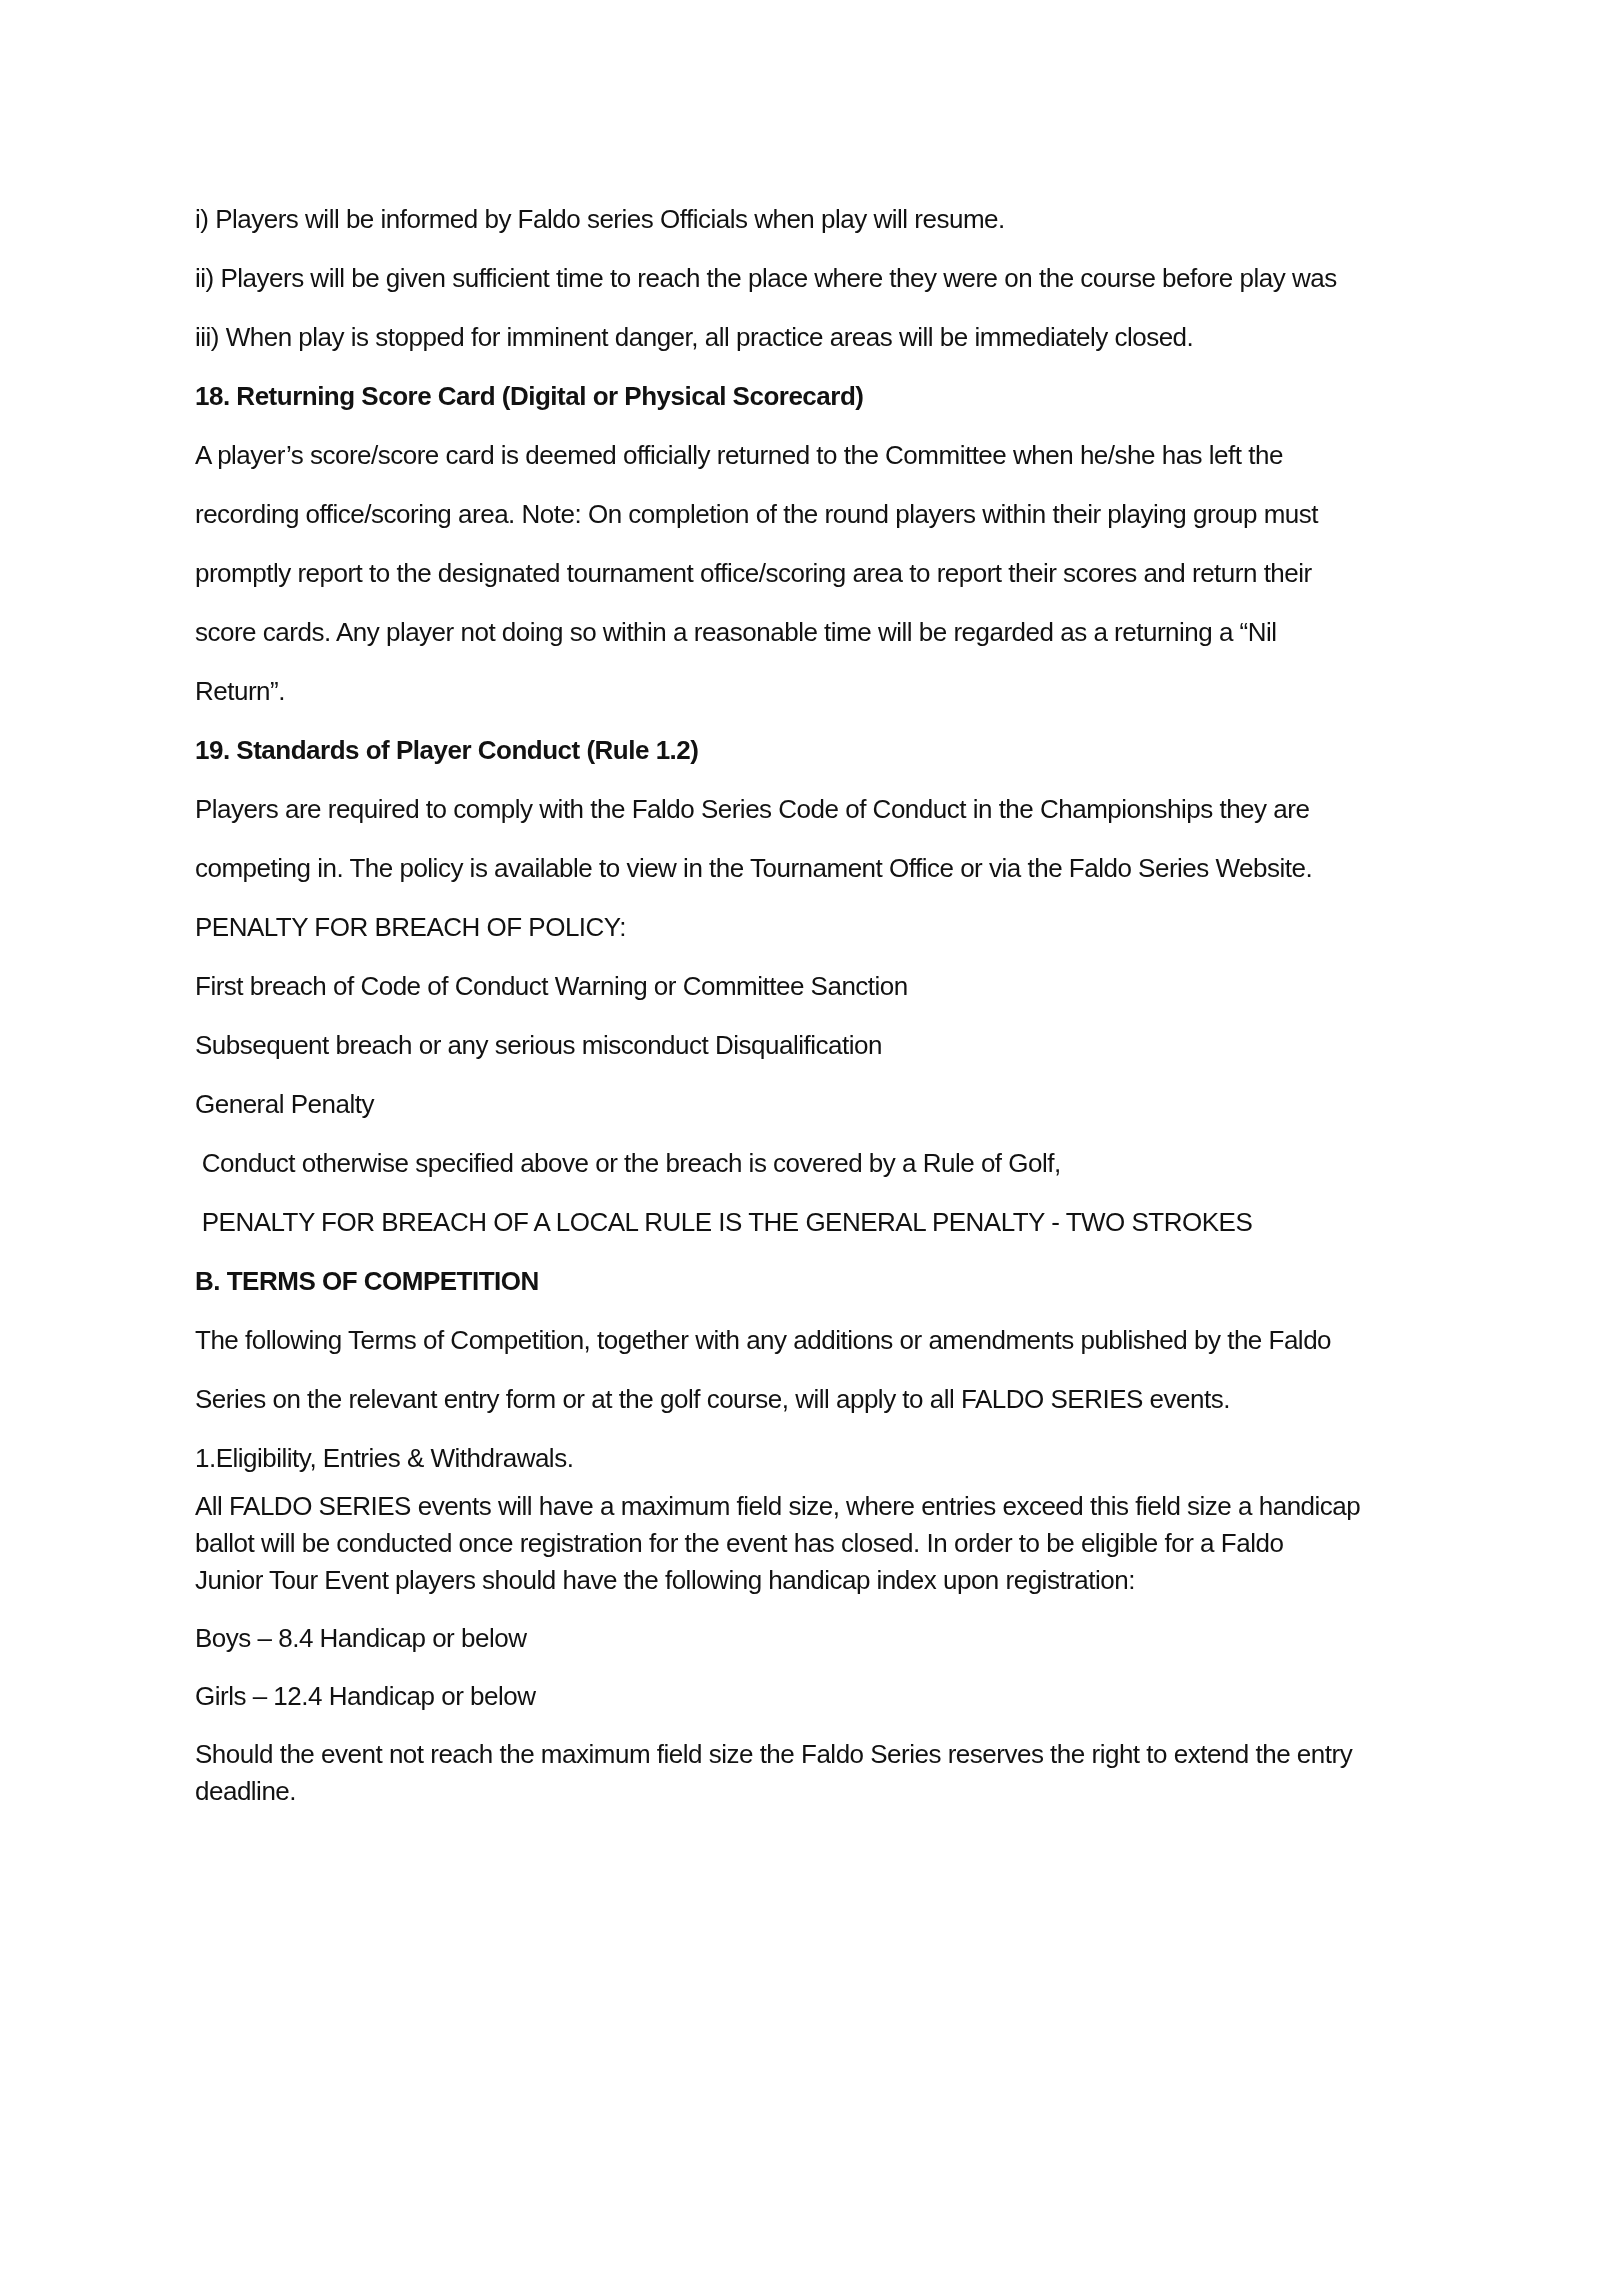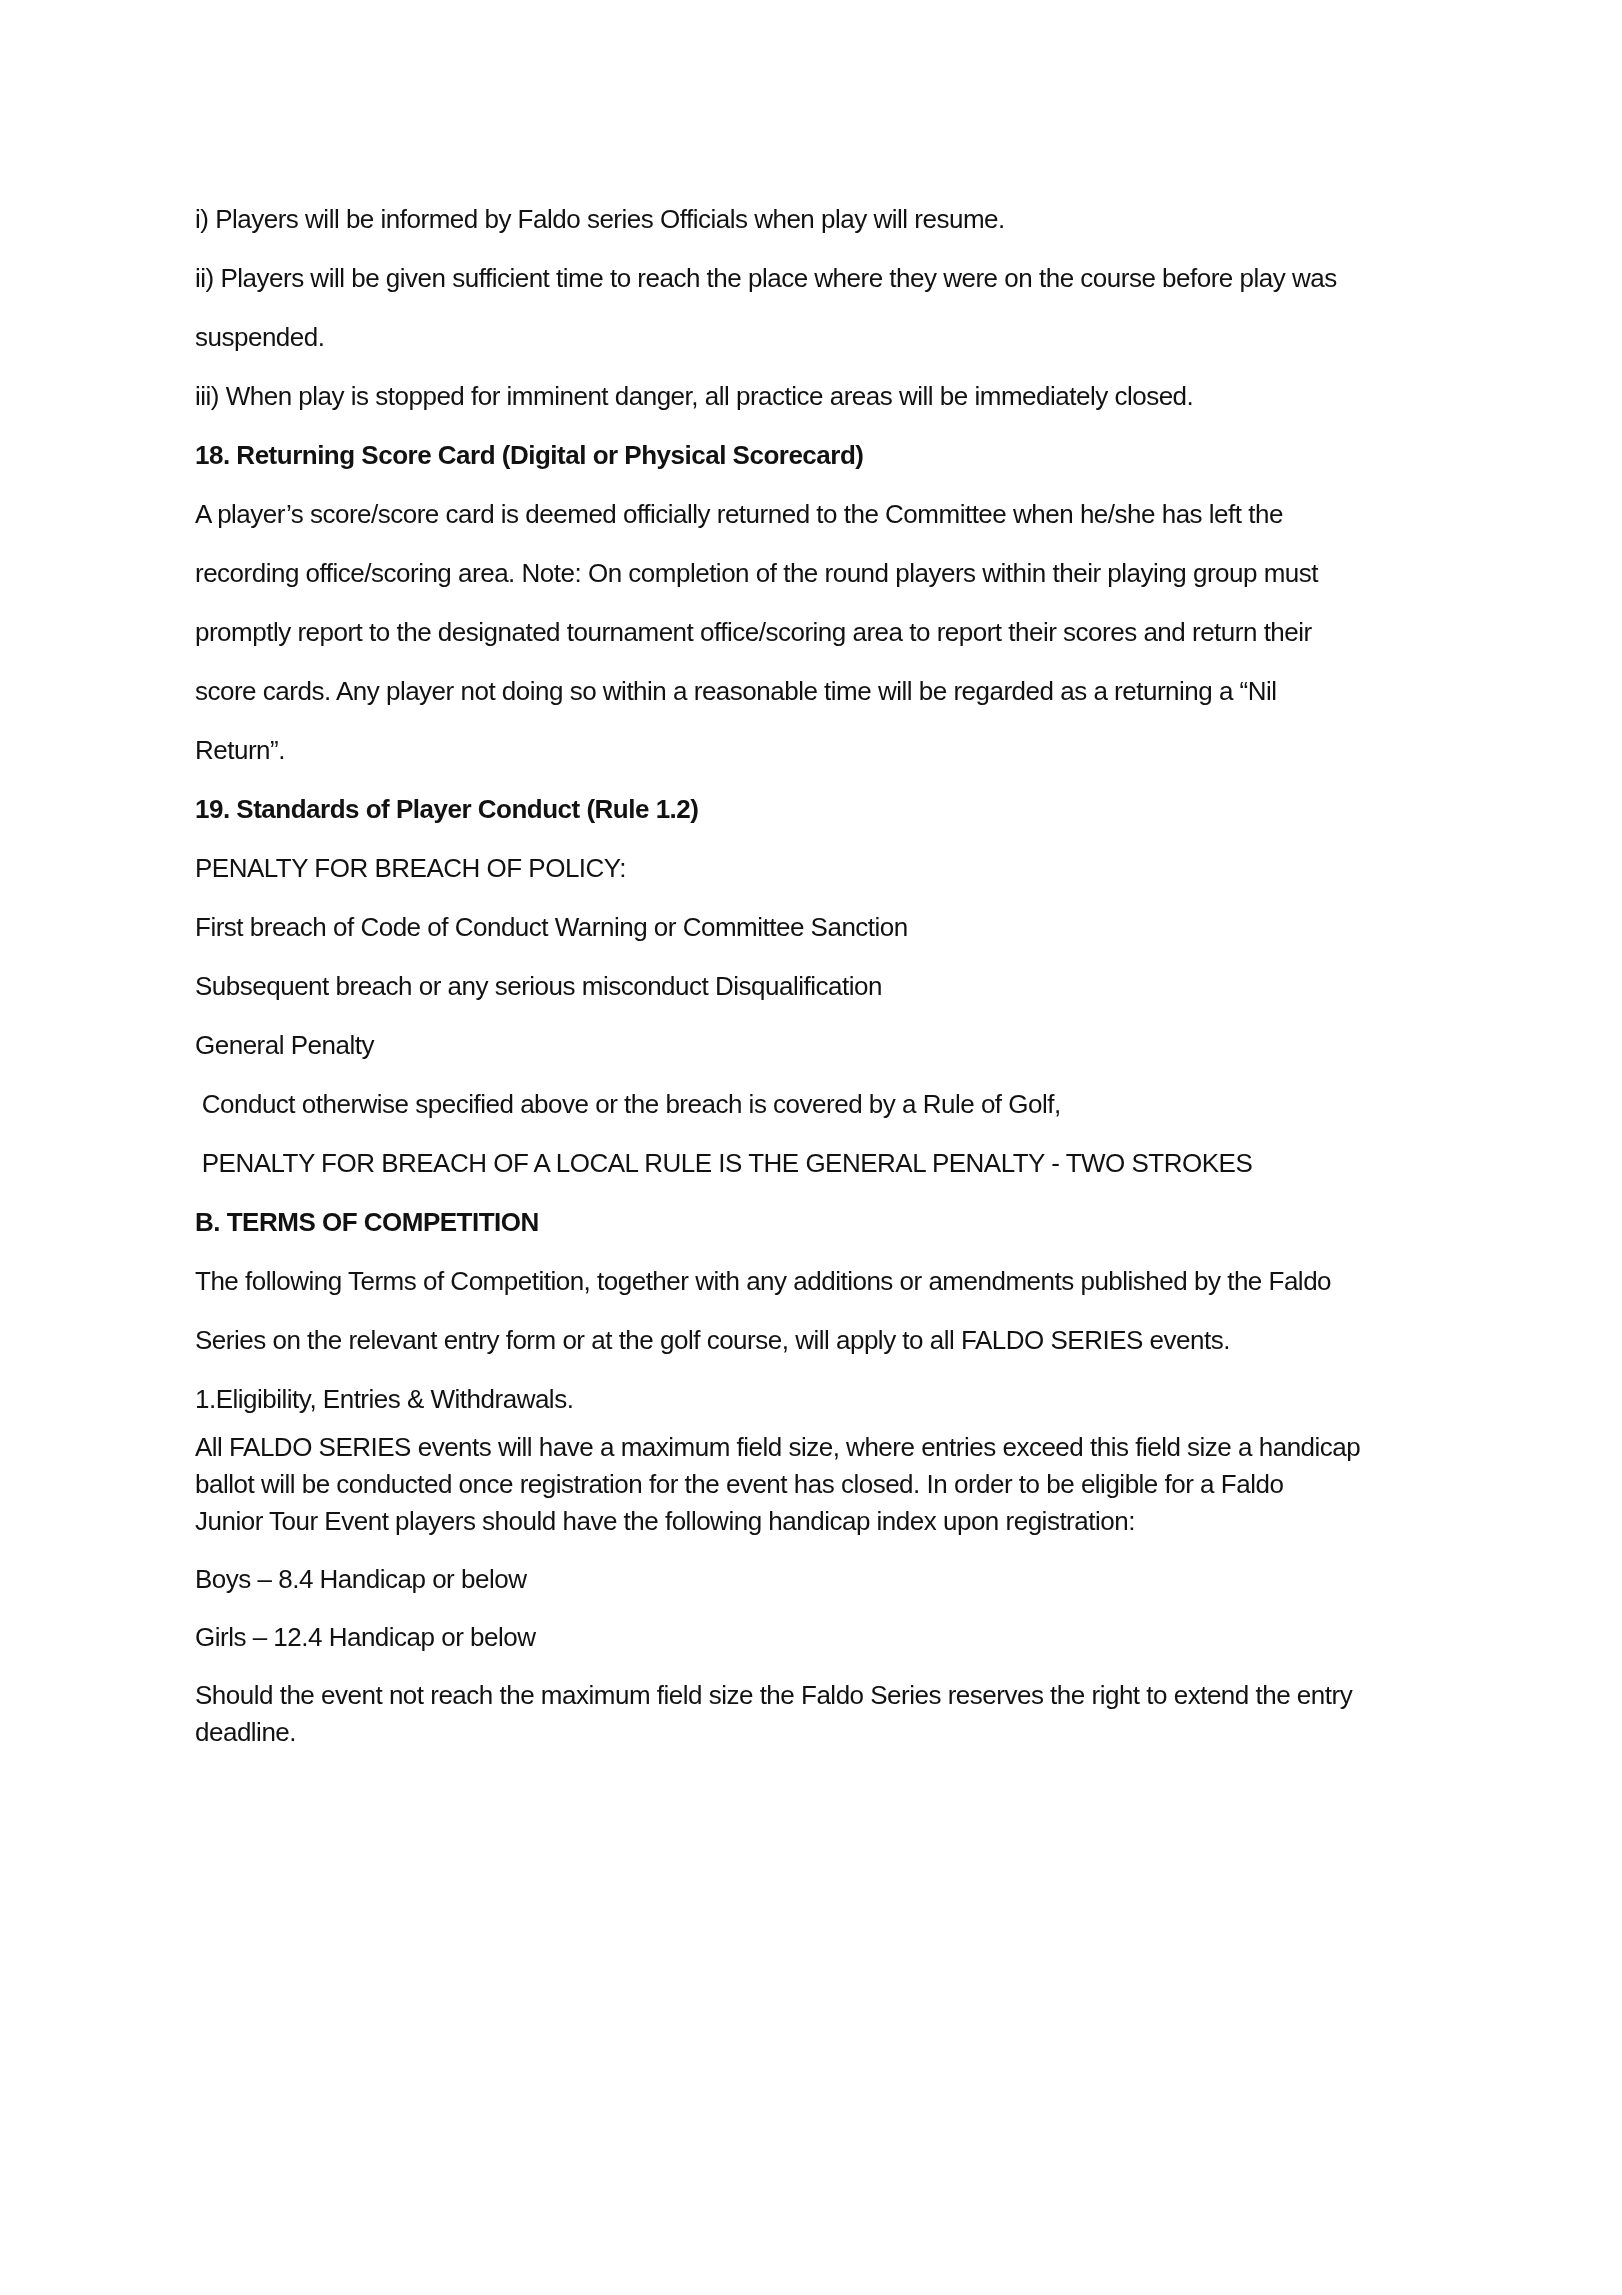--- a/index.html
+++ b/index.html
@@ -40,37 +40,40 @@
 </style>
 </head>
 <body>
 
 <main class="doc">
     <section class="block sp-double t-paragraph">
       <div class="line">i) Players will be informed by Faldo series Officials when play will resume.</div>
     </section>
     <section class="block sp-double t-paragraph">
       <div class="line">ii) Players will be given sufficient time to reach the place where they were on the course before play was</div>
-      <div class="line">suspended.</div>
     </section>
     <section class="block sp-double t-paragraph">
       <div class="line">iii) When play is stopped for imminent danger, all practice areas will be immediately closed.</div>
     </section>
     <section class="block sp-double t-heading">
       <div class="line">18. Returning Score Card (Digital or Physical Scorecard)</div>
     </section>
     <section class="block sp-double t-paragraph">
       <div class="line">A player’s score/score card is deemed officially returned to the Committee when he/she has left the</div>
       <div class="line">recording office/scoring area. Note: On completion of the round players within their playing group must</div>
       <div class="line">promptly report to the designated tournament office/scoring area to report their scores and return their</div>
       <div class="line">score cards. Any player not doing so within a reasonable time will be regarded as a returning a “Nil</div>
       <div class="line">Return”.</div>
     </section>
     <section class="block sp-double t-heading">
       <div class="line">19. Standards of Player Conduct (Rule 1.2)</div>
+    </section>
+    <section class="block sp-double t-paragraph">
+      <div class="line">Players are required to comply with the Faldo Series Code of Conduct in the Championships they are</div>
+      <div class="line">competing in. The policy is available to view in the Tournament Office or via the Faldo Series Website.</div>
     </section>
     <section class="block sp-double t-paragraph">
       <div class="line">PENALTY FOR BREACH OF POLICY:</div>
     </section>
     <section class="block sp-double t-paragraph">
       <div class="line">First breach of Code of Conduct Warning or Committee Sanction</div>
     </section>
     <section class="block sp-double t-paragraph">
       <div class="line">Subsequent breach or any serious misconduct Disqualification</div>
     </section>

